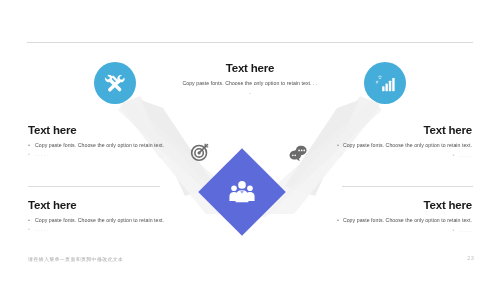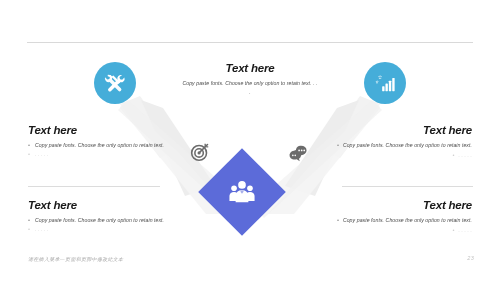--- a/index.html
+++ b/index.html
@@ -3,21 +3,21 @@
 <meta charset="utf-8">
 <style>
   html,body{margin:0;padding:0;}
   body{
     width:500px;height:281px;
     background:#ffffff;
     font-family:"Liberation Sans","DejaVu Sans",sans-serif;
     overflow:hidden;
     position:relative;
   }
-  .slide{position:absolute;inset:0;background:#fff;font-style:italic;}
+  .slide{position:absolute;inset:0;background:#fff;}
 
   
   .top-rule{
     position:absolute;left:27px;top:42px;width:446px;height:1px;
     background:#d9d9d9;
   }
 
   
   .ribbon{position:absolute;left:0;top:0;width:500px;height:281px;}
 

